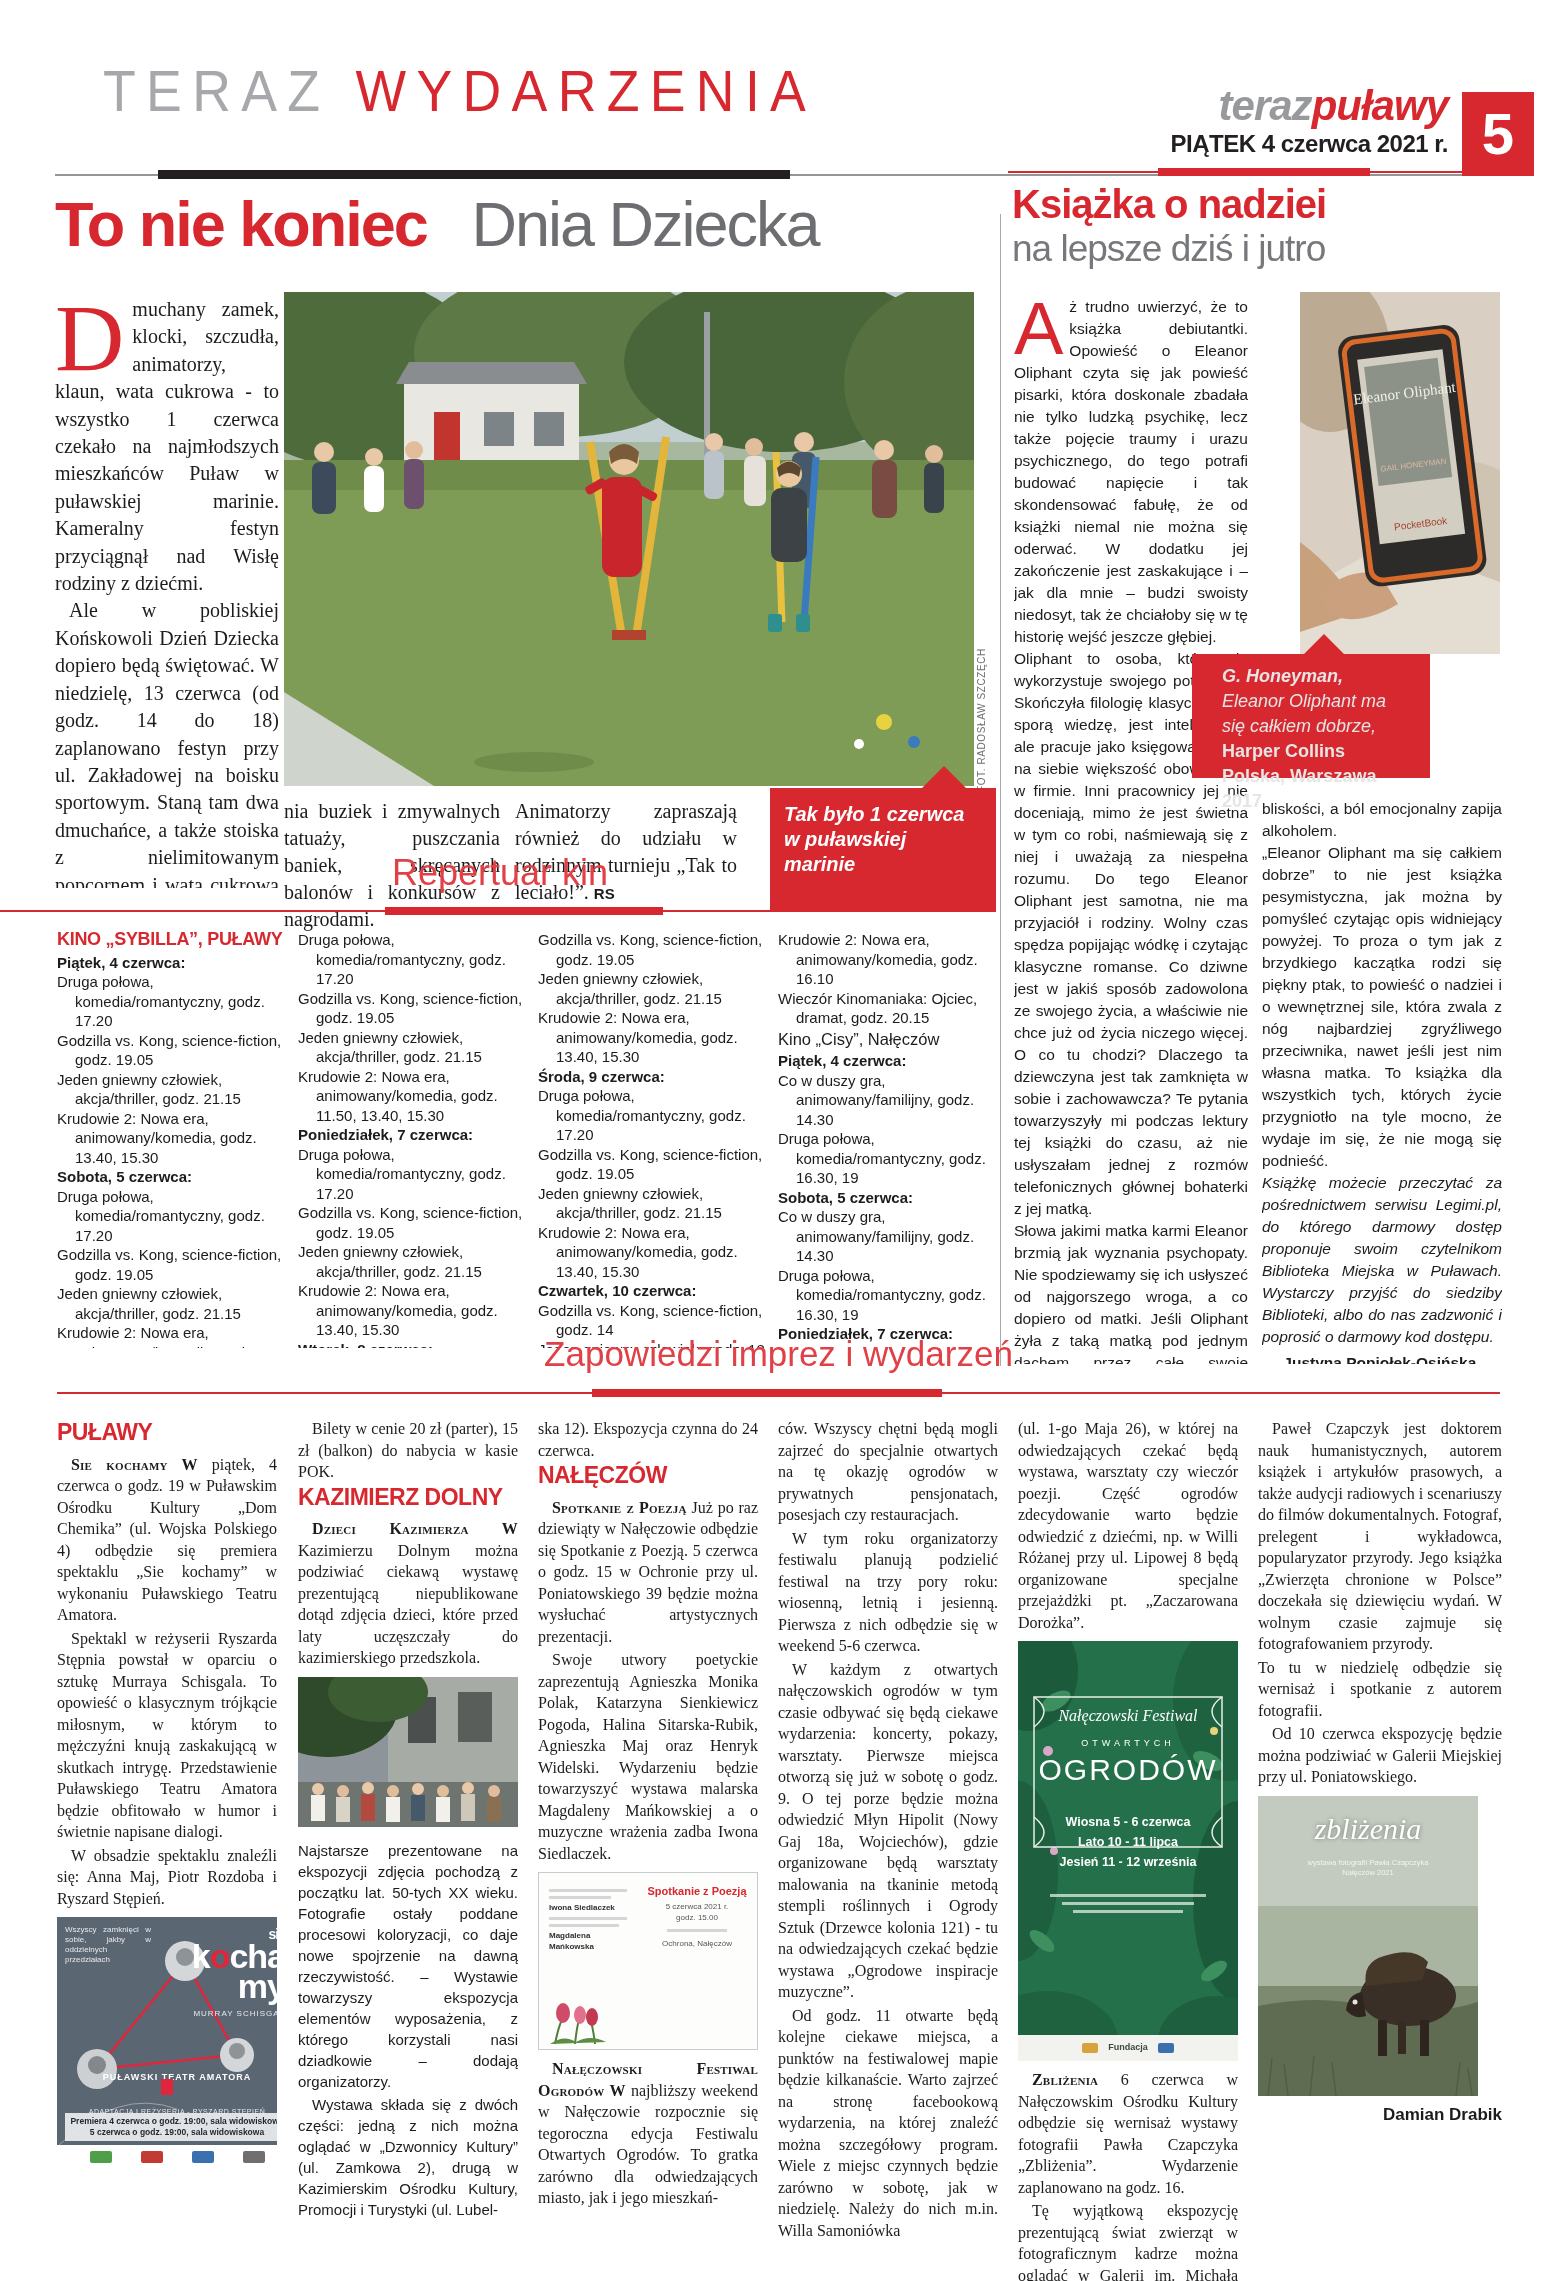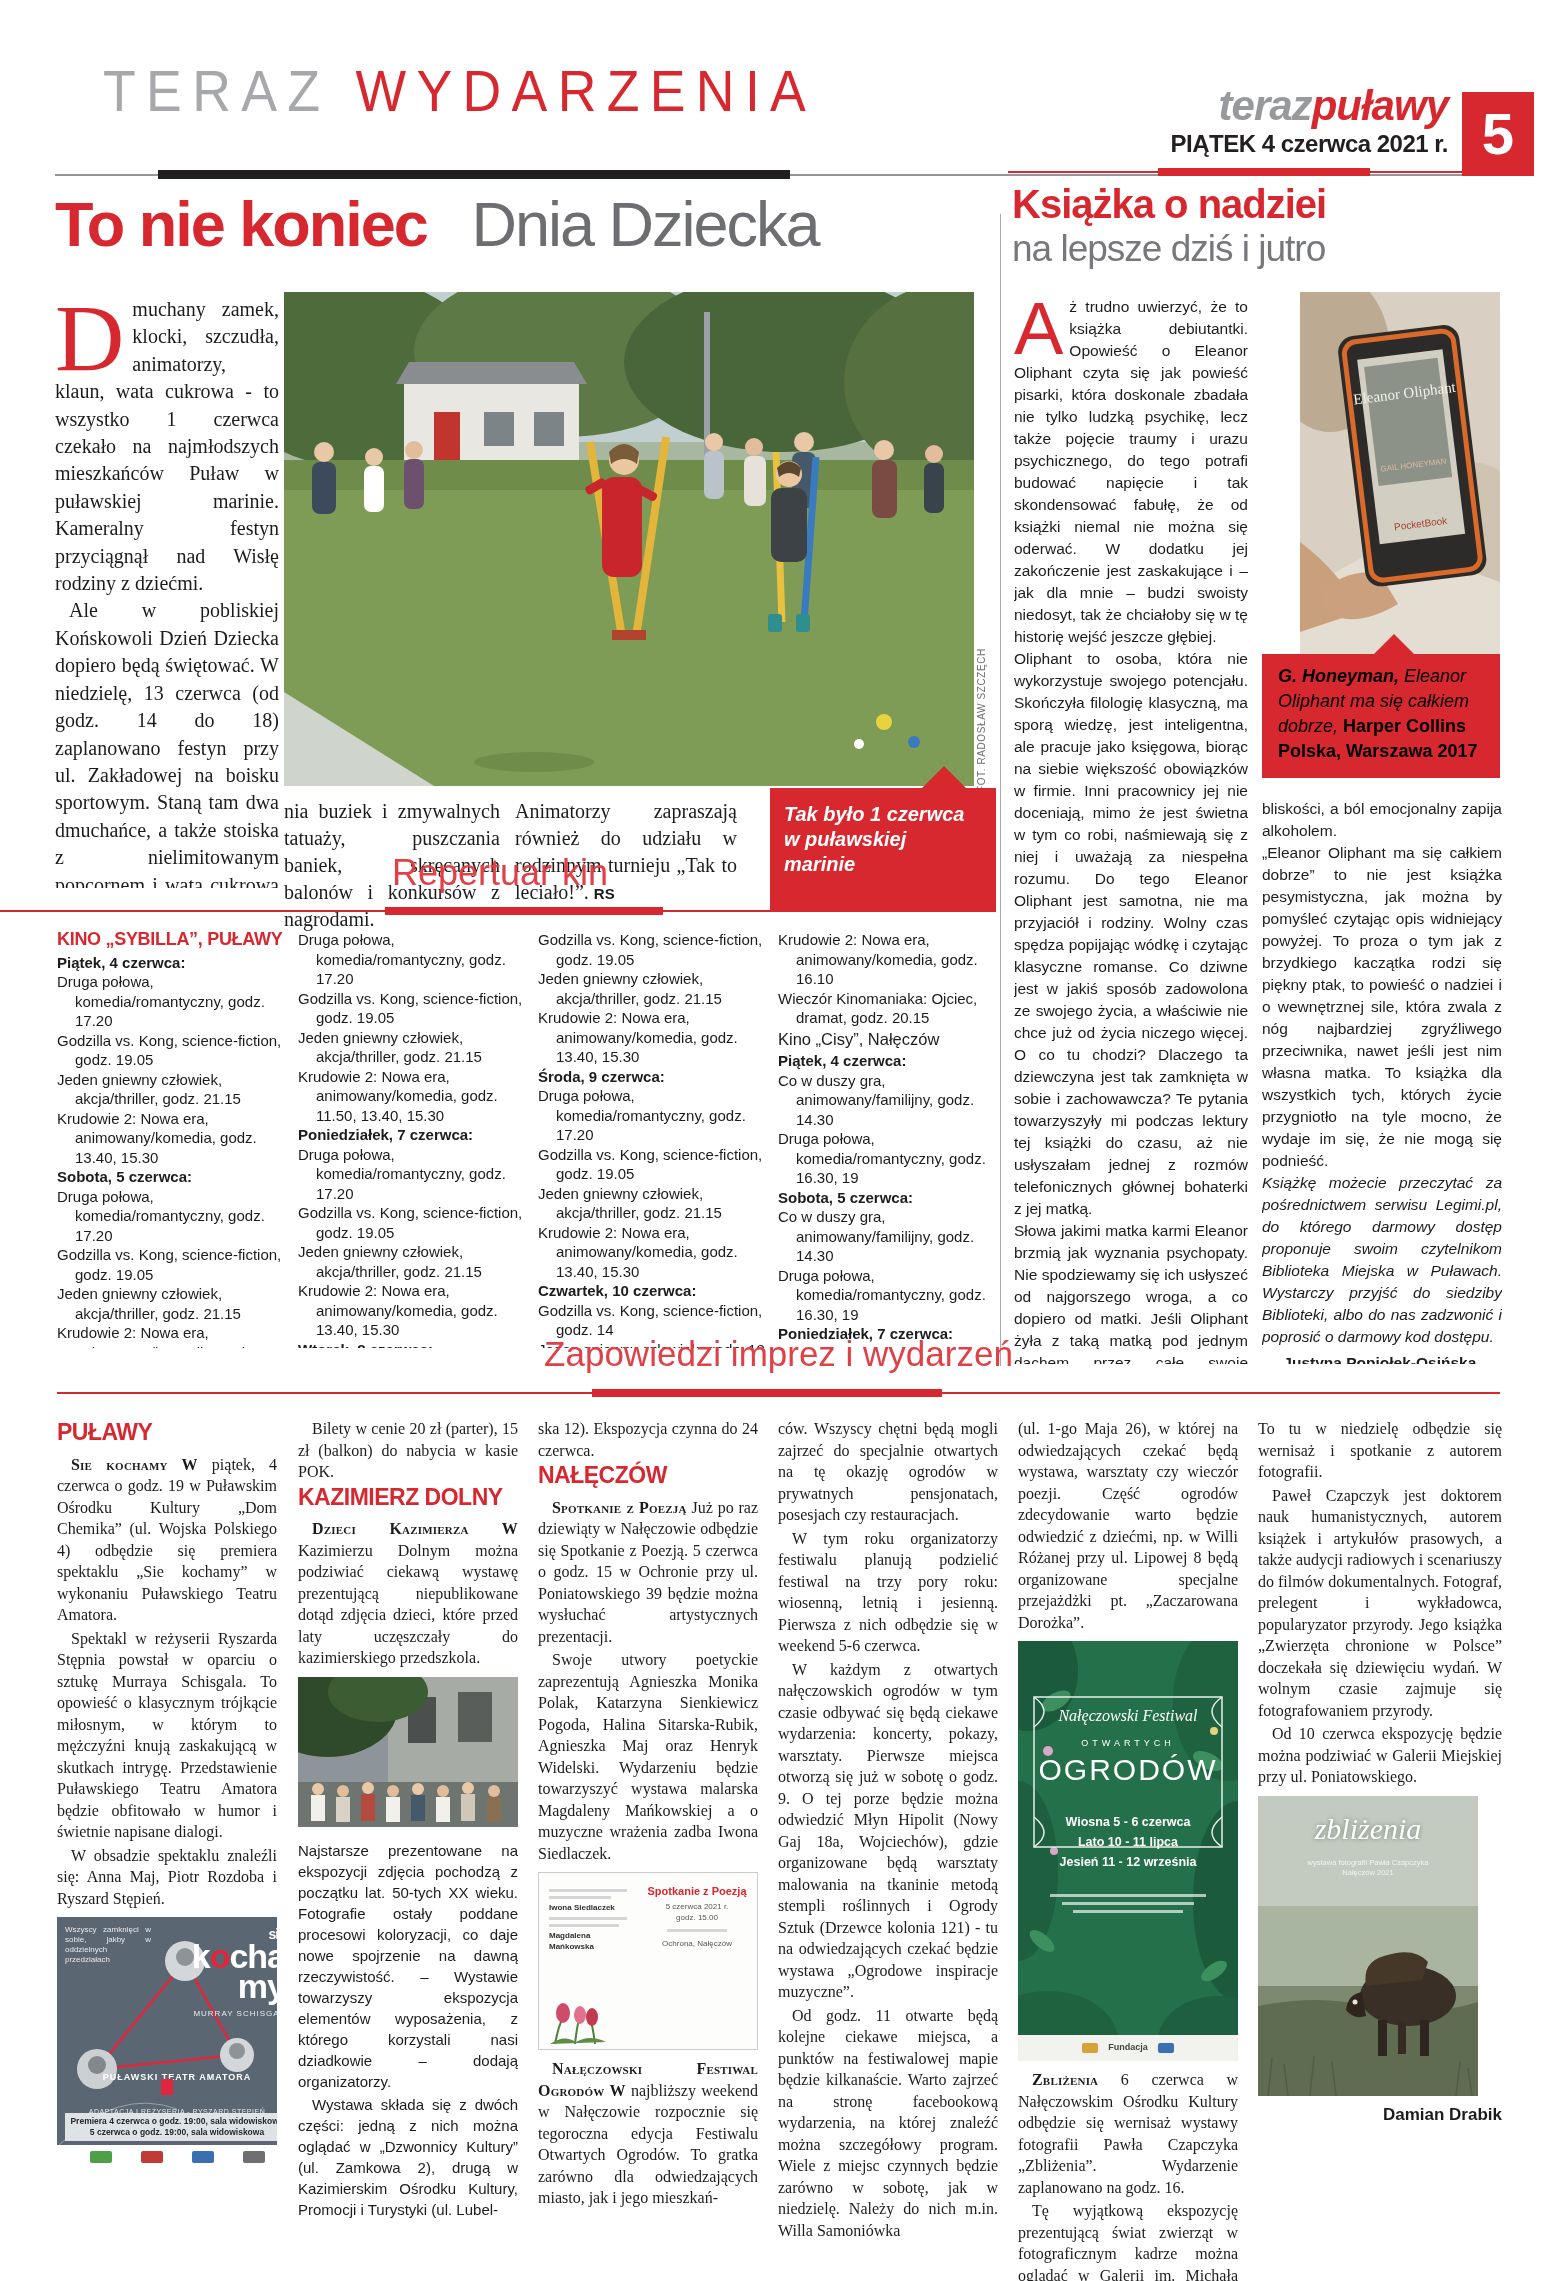--- a/index.html
+++ b/index.html
@@ -54,22 +54,22 @@
   .book-hl2{position:absolute;left:1012px;top:228px;font-family:"Liberation Sans",sans-serif;
     font-size:37px;font-weight:400;color:#77787b;letter-spacing:-1px;white-space:nowrap;}
   .book-col{font-family:"Liberation Sans",sans-serif;font-size:15.5px;line-height:22px;text-align:justify;overflow:hidden;}
   .book-col1{position:absolute;left:1014px;top:296px;width:234px;height:1068px;}
   .book-col2{position:absolute;left:1262px;top:798px;width:240px;height:566px;}
   .bdrop{float:left;font-size:74px;line-height:58px;color:var(--red);padding:4px 6px 0 0;font-weight:400;}
   .book-col p+p{margin-top:0;}
   .italicp{font-style:italic;}
   .book-sig{margin-top:4px;text-align:center;font-weight:700;}
   .book-photo{position:absolute;left:1300px;top:292px;width:200px;height:362px;overflow:hidden;}
-  .book-cap{position:absolute;left:1262px;top:654px;width:238px;height:124px;background:var(--red);color:#000000;
-    font-family:"Liberation Sans",sans-serif;font-size:18px;line-height:25px;padding:10px 16px;}
+  .book-cap{position:absolute;left:1192px;top:654px;width:238px;height:124px;background:var(--red);color:#e5e5e5;
+    font-family:"Liberation Sans",sans-serif;font-size:18px;line-height:25px;padding:10px 30px;}
   .book-cap .b{font-weight:700;}
   .book-cap .i{font-style:italic;}
   .book-cap::before{content:"";position:absolute;top:-20px;left:110px;border:22px solid transparent;border-bottom:22px solid var(--red);border-top:none;}
 
   
   .cinema-head{position:absolute;left:0;top:852px;width:1000px;text-align:center;color:#e04046;
     font-family:"Liberation Sans",sans-serif;font-size:36px;}
   .cinema-rule{position:absolute;left:0px;top:910px;width:996px;height:2px;background:var(--red);}
   .cinema-rule-thick{position:absolute;left:385px;top:907px;width:278px;height:8px;background:var(--red);}
   .rep-col{position:absolute;top:930px;width:228px;height:418px;font-family:"Liberation Sans",sans-serif;
@@ -504,22 +504,22 @@
         <i style="background:#d6a23a"></i>
         <span>Fundacja</span>
         <i style="background:#3a6fb0"></i>
       </div>
     </div>
     <p class="ep ind"><span class="lead">Zbliżenia</span><span> 6 czerwca w Nałęczowskim Ośrodku Kultury odbędzie się wernisaż wystawy fotografii Pawła Czapczyka „Zbliżenia”. Wydarzenie zaplanowano na godz. 16.</span></p>
     <p class="ep ind">Tę wyjątkową ekspozycję prezentującą świat zwierząt w fotograficznym kadrze można oglądać w Galerii im. Michała Elwiro Andriollego przy ul. Lipowej 6 do 10 czerwca.</p>
   </div>
 
   <div class="event-col" style="left:1258px;width:244px;">
+    <p class="ep ind">Paweł Czapczyk jest doktorem nauk humanistycznych, autorem książek i artykułów prasowych, a także audycji radiowych i scenariuszy do filmów dokumentalnych. Fotograf, prelegent i wykładowca, popularyzator przyrody. Jego książka „Zwierzęta chronione w Polsce” doczekała się dziewięciu wydań. W woln­ym czasie zajmuje się fotografowaniem przyrody.</p>
     <p class="ep">To tu w niedzielę odbędzie się wernisaż i spotkanie z autorem fotografii.</p>
-    <p class="ep ind">Paweł Czapczyk jest doktorem nauk humanistycznych, autorem książek i artykułów prasowych, a także audycji radiowych i scenariuszy do filmów dokumentalnych. Fotograf, prelegent i wykładowca, popularyzator przyrody. Jego książka „Zwierzęta chronione w Polsce” doczekała się dziewięciu wydań. W woln­ym czasie zajmuje się fotografowaniem przyrody.</p>
     <p class="ep ind">Od 10 czerwca ekspozycję będzie można podziwiać w Galerii Miejskiej przy ul. Poniatowskiego.</p>
 
     <div class="img-block photo-zb">
       <svg width="220" height="300" viewBox="0 0 220 300">
         <rect width="220" height="300" fill="#c3cbc0"></rect>
         <rect y="110" width="220" height="100" fill="#a9b4a1"></rect>
         <rect y="190" width="220" height="110" fill="#7d8a6f"></rect>
         <path d="M0 210 q60 -12 110 0 q60 12 110 -4 L220 300 L0 300 Z" fill="#5f6c51"></path>
         <g>
           <ellipse cx="150" cy="200" rx="48" ry="30" fill="#3a2f26"></ellipse>

